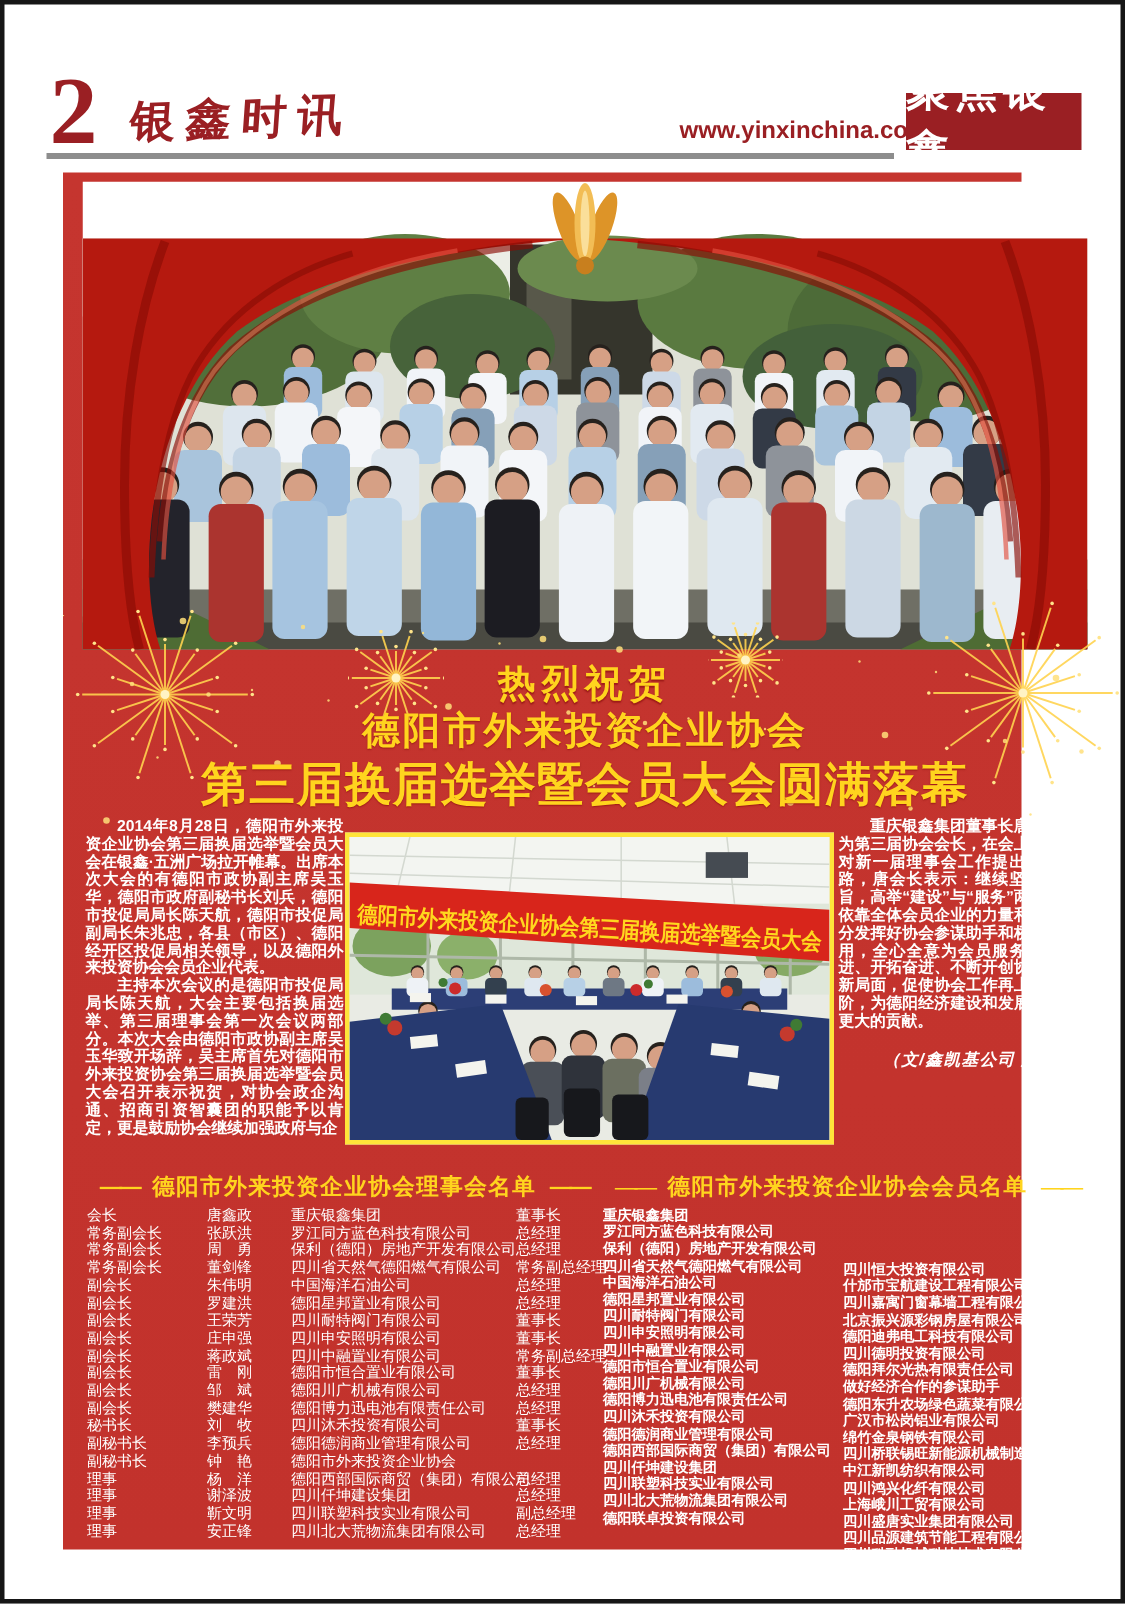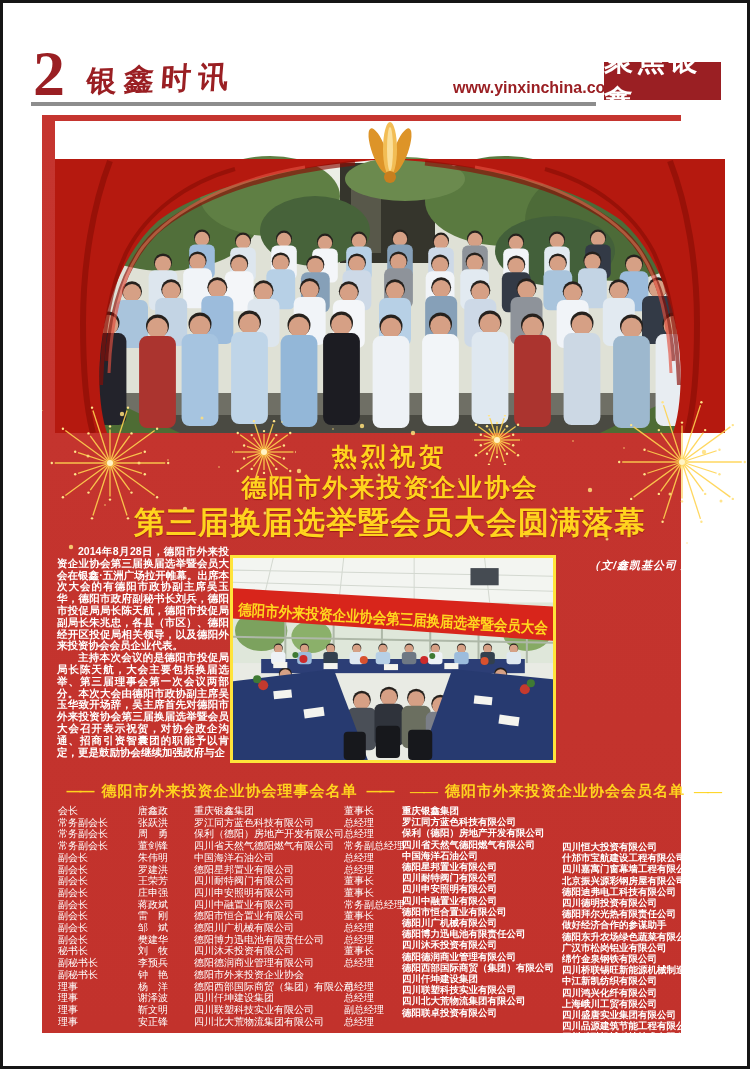--- a/index.html
+++ b/index.html
@@ -605,20 +605,21 @@
         </g>
         <g fill="#17181c">
           <rect x="142" y="166" width="24" height="32" rx="4"></rect>
           <rect x="174" y="170" width="24" height="30" rx="4"></rect>
           <rect x="110" y="172" width="22" height="28" rx="4"></rect>
         </g>
       </svg>
     </div>
 
     <div class="artcol col-right">
+      <p class="ind">重庆银鑫集团董事长唐鑫政当选为第三届协会会长，在会上，唐会长对新一届理事会工作提出了新的思路，唐会长表示：继续坚持协会宗旨，高举“建设”与“服务”两面旗帜，依靠全体会员企业的力量和智慧，充分发挥好协会参谋助手和桥梁纽带作用，全心全意为会员服务，与时俱进、开拓奋进、不断开创协会工作的新局面，促使协会工作再上一个新台阶，为德阳经济建设和发展做出新的更大的贡献。</p>
       <div class="byline">（文/鑫凯基公司  总裁办）</div>
     </div>
 
     <div class="list-head lh-left">
       <span class="dash">——</span><span>德阳市外来投资企业协会理事会名单</span><span class="dash">——</span>
     </div>
     <div class="list-head lh-right">
       <span class="dash">——</span><span>德阳市外来投资企业协会会员名单</span><span class="dash">——</span>
     </div>
 

